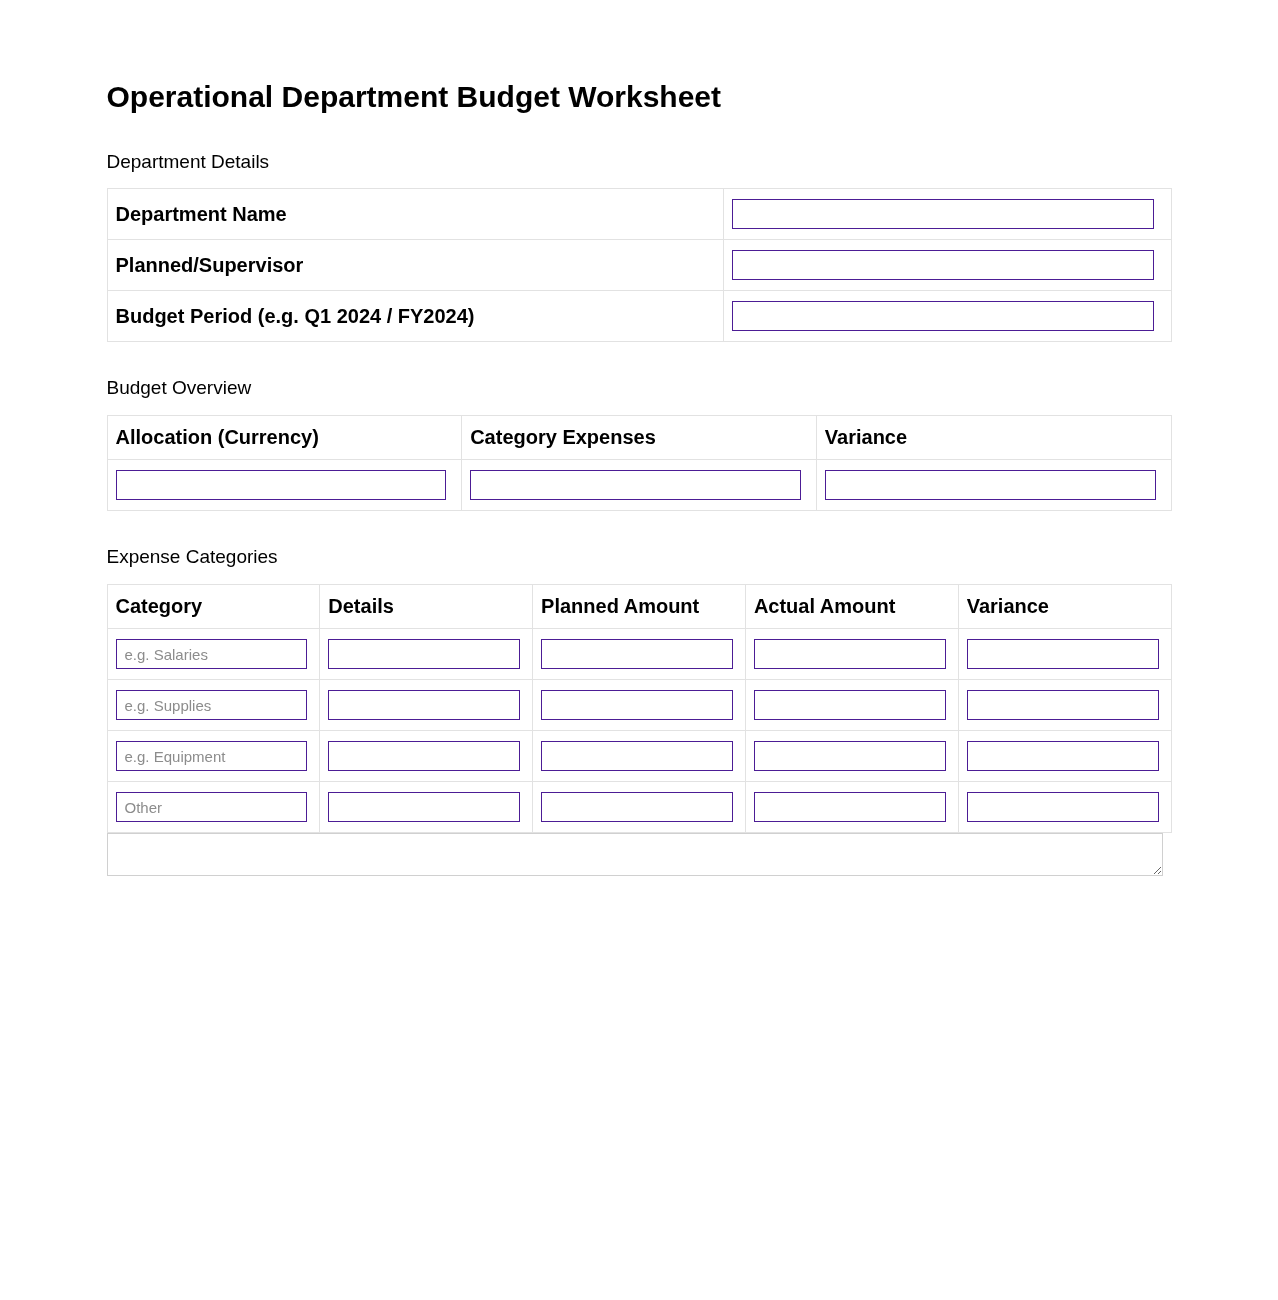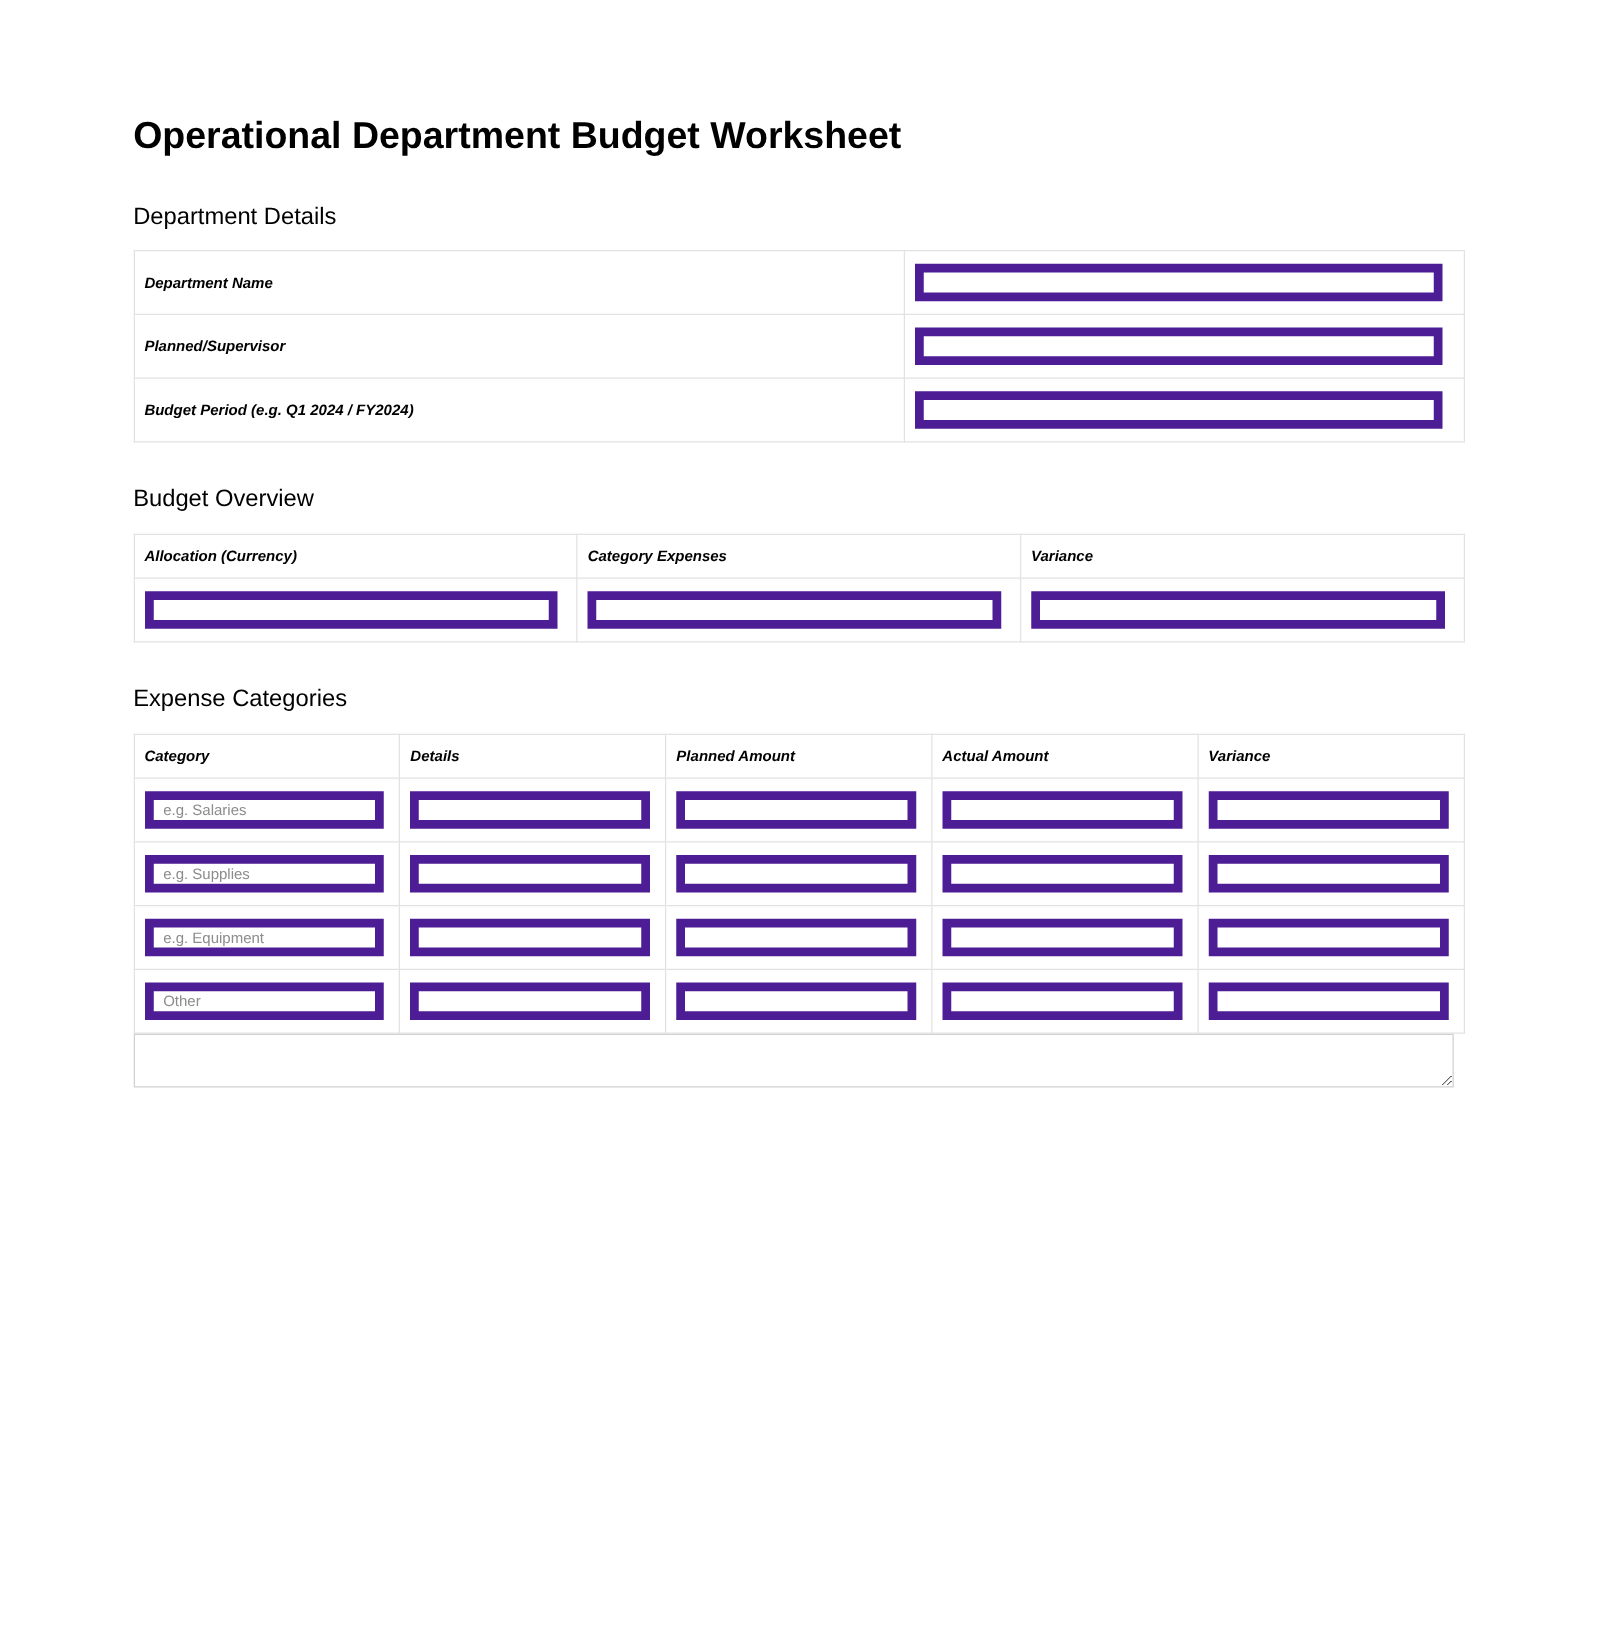--- a/index.html
+++ b/index.html
@@ -5,21 +5,21 @@
   * { box-sizing: border-box; }
   html, body {
     margin: 0;
     padding: 0;
     background: #ffffff;
     font-family: "Liberation Sans", sans-serif;
     color: #000000;
   }
   .container {
     width: 1065px;
-    margin: 12px auto;
+    margin: 0 auto;
     padding: 80px 0 160px 0;
   }
   h1.page-title {
     font-size: 30px;
     font-weight: bold;
     margin: 0 0 36px 0;
     line-height: 1.15;
   }
   h2.section-heading {
     font-size: 19px;
@@ -34,33 +34,32 @@
   }
   table.form-table, table.form-table th, table.form-table td {
     border: 1px solid #e2e2e2;
   }
   table.form-table th, table.form-table td {
     padding: 10px 8px;
     text-align: left;
     vertical-align: middle;
   }
   table.form-table th {
-    font-size: 12px;
+    font-size: 20px;
     font-weight: bold;
-    font-style: italic;
   }
   .dept-table th.label-cell { width: 57.9%; }
   .dept-table td.input-cell { width: 42.1%; }
   input.text-input {
     width: 98%;
     height: 30px;
-    border: 7px solid #4c1d95;
+    border: 1px solid #4c1d95;
     background: #ffffff;
     padding: 1px 8px;
-    font-size: 12px;
+    font-size: 15px;
     font-family: "Liberation Sans", sans-serif;
     color: #333333;
     display: block;
   }
   input.text-input::placeholder {
     color: #8c8c8c;
     opacity: 1;
   }
   textarea.notes-textarea {
     width: 99.2%;

